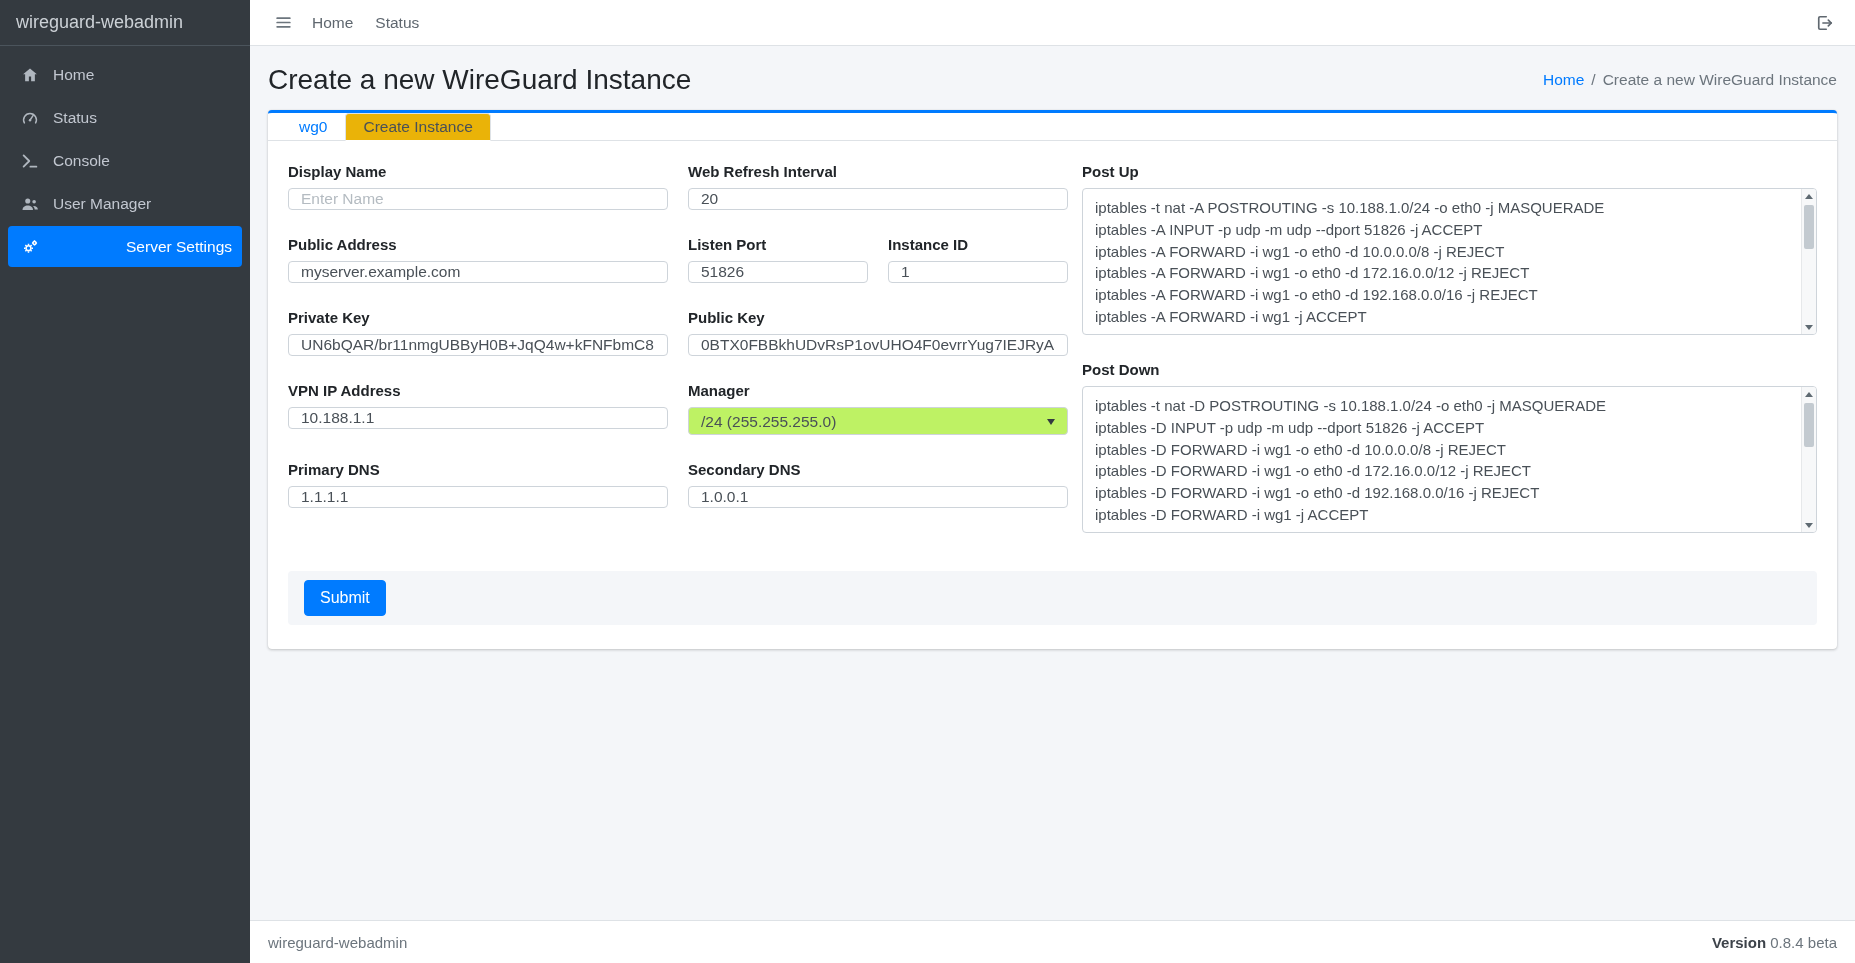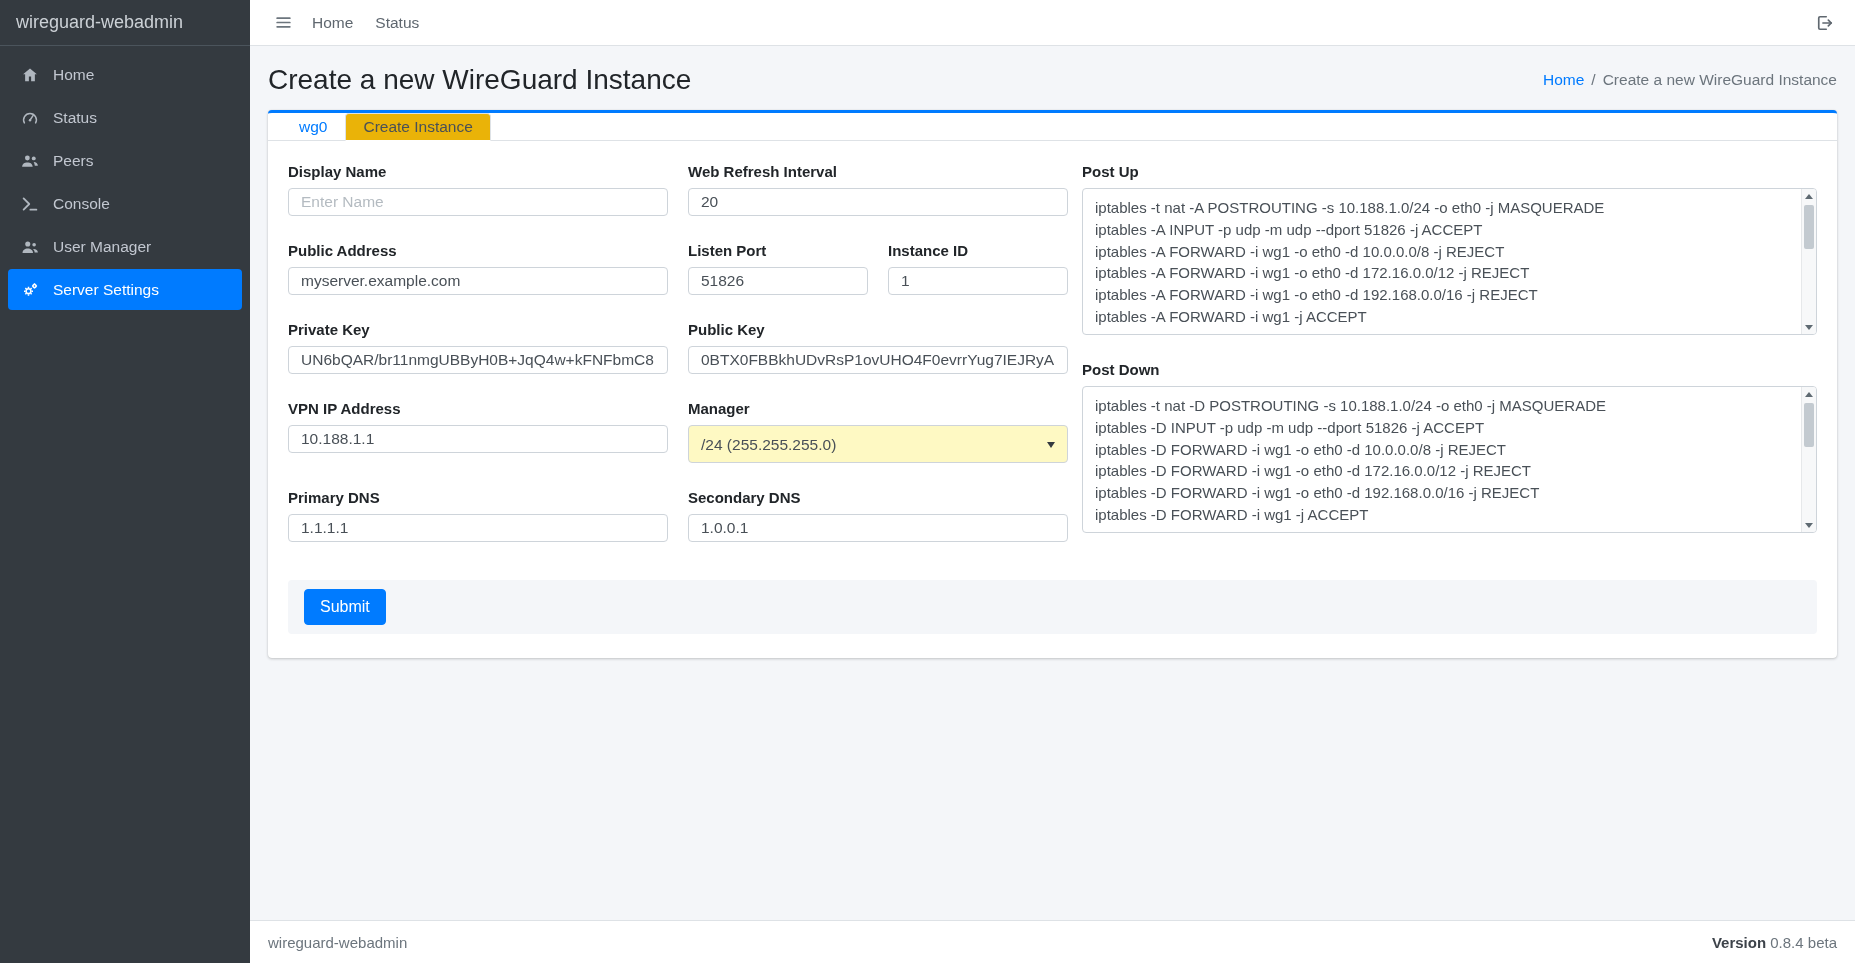--- a/index.html
+++ b/index.html
@@ -17,21 +17,21 @@
     height: 46px; display: flex; align-items: center; padding: 0 16px;
     color: #ccd1d6; font-size: 18px; border-bottom: 1px solid #4b545c; cursor: pointer;
     white-space: nowrap;
   }
   .menu { padding: 8px; display: flex; flex-direction: column; gap: 2px; }
   .menu-item {
     display: flex; align-items: center; gap: 11px; height: 41px; padding: 0 10px;
     border-radius: 4px; color: #c2c7d0; font-size: 15.5px; cursor: pointer;
   }
   .menu-item .mi-icon { width: 24px; display: flex; justify-content: center; align-items: center; color: #b0b7bf; }
-  .menu-item.active { background: #007bff; color: #fff; }
+  .menu-item.active { background: #007bff; color: #fff; justify-content: space-between; }
   .menu-item.active .mi-icon { color: #fff; }
   .mi-icon svg { width: 18px; height: 18px; }
 
   
   .main { flex: 1; min-width: 0; display: flex; flex-direction: column; }
 
   .topbar {
     height: 46px; background: #fff; border-bottom: 1px solid #dee2e6;
     display: flex; align-items: center; padding: 0 16px; flex: none;
   }
@@ -70,32 +70,32 @@
   .card-body { padding: 22px 20px 24px 20px; }
   .form-grid { display: flex; gap: 14px; }
   .left-cols { width: 780px; min-width: 780px; }
   .two-col { display: grid; grid-template-columns: 380px 380px; column-gap: 20px; }
   .half-split { display: grid; grid-template-columns: 180px 180px; column-gap: 20px; }
   .right-col { flex: 1; min-width: 0; }
 
   .form-group { margin-bottom: 26px; }
   .form-label { display: block; font-size: 15px; font-weight: 700; color: #212529; margin-bottom: 8px; }
   .form-control {
-    width: 100%; height: 28px; border: 1px solid #ced4da; border-radius: 4px;
+    width: 100%; height: 22px; border: 1px solid #ced4da; border-radius: 4px;
     padding: 0 12px; font-family: "Liberation Sans", sans-serif;
     font-size: 15.5px; color: #495057; background: #fff; outline: none;
   }
   .form-control::placeholder { color: #b4bbc1; }
 
   .select-wrap { position: relative; }
   .select-wrap select {
     appearance: none; -webkit-appearance: none;
-    width: 100%; height: 38px; border: 1px solid #ced4da; border-radius: 4px;
+    width: 100%; height: 28px; border: 1px solid #ced4da; border-radius: 4px;
     padding: 0 30px 0 12px; font-family: "Liberation Sans", sans-serif;
-    font-size: 15.5px; color: #495057; background: #fef9c3; outline: none; cursor: pointer;
+    font-size: 15.5px; color: #495057; background: #bef264; outline: none; cursor: pointer;
   }
   .select-wrap::after {
     content: ""; position: absolute; right: 13px; top: 50%; margin-top: -2px;
     border-left: 4.5px solid transparent; border-right: 4.5px solid transparent;
     border-top: 6px solid #343a40; pointer-events: none;
   }
 
   .ta-wrap { position: relative; }
   .ta-wrap textarea {
     display: block; width: 100%; height: 147px; resize: none;
@@ -154,31 +154,20 @@
       <span class="mi-icon">
         <svg viewBox="0 0 24 24" fill="none" stroke="currentColor" stroke-width="2">
             <path d="M4.5 18.5a8.5 8.5 0 1 1 15 0" stroke-linecap="round"></path>
             <path d="M12 15l4.2-6.4" stroke-linecap="round"></path>
             <circle cx="12" cy="15" r="1.6" fill="currentColor" stroke="none"></circle>
           </svg>
       </span>
       <span>Status</span>
     </a>
 
-    <a class="menu-item">
-      <span class="mi-icon">
-        <svg viewBox="0 0 24 24" fill="currentColor">
-            <circle cx="8.5" cy="8" r="3.2"></circle>
-            <path d="M1.5 19.5c0-3.6 3.1-5.6 7-5.6s7 2 7 5.6z"></path>
-            <circle cx="17" cy="8.5" r="2.6"></circle>
-            <path d="M16.9 13.2c3.2.1 5.6 1.9 5.6 5h-4.1c-.2-2-.8-3.7-1.5-5z"></path>
-          </svg>
-      </span>
-      <span>Peers</span>
-    </a>
 
     <a class="menu-item">
       <span class="mi-icon">
         <svg viewBox="0 0 24 24" fill="none" stroke="currentColor" stroke-width="2.4" stroke-linecap="round" stroke-linejoin="round">
             <path d="M3.5 4.5 11 12l-7.5 7.5"></path>
             <path d="M12.5 19.5h8"></path>
           </svg>
       </span>
       <span>Console</span>
     </a>

